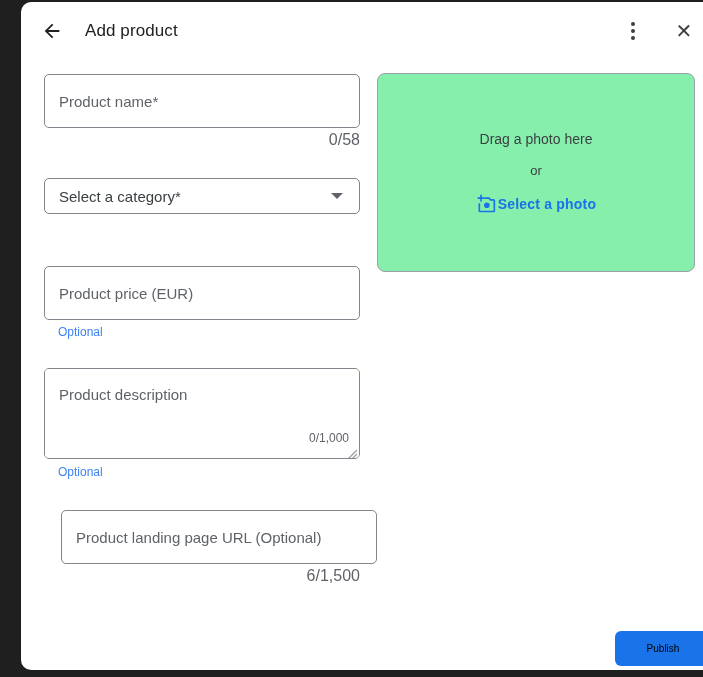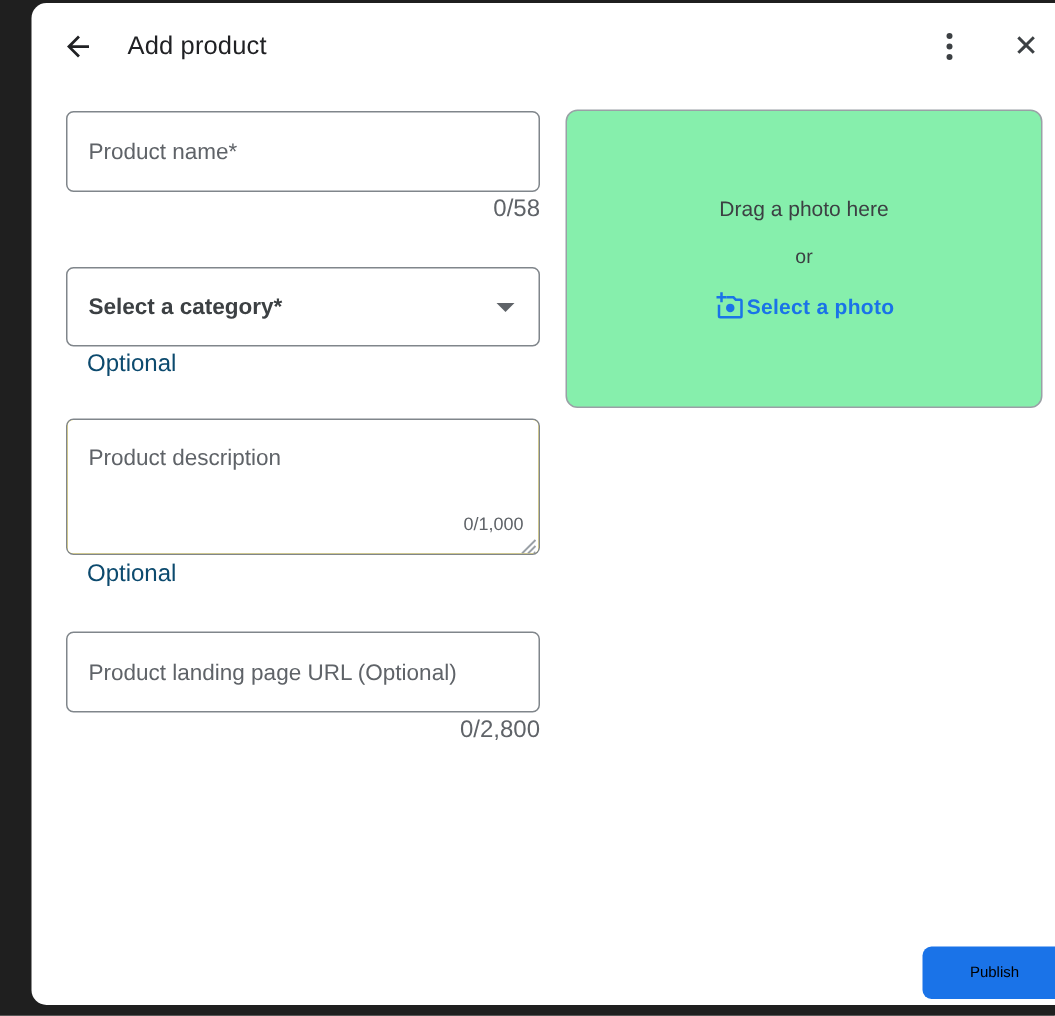--- a/index.html
+++ b/index.html
@@ -71,35 +71,34 @@
     outline: none;
   }
   .text-input::placeholder, .desc-area::placeholder { color: #5f6368; opacity: 1; }
   .field-name { margin-top: 14px; }
   .counter {
     font-size: 16px; color: #5f6368;
     text-align: right;
     margin-top: 5px; line-height: 14px;
   }
   .helper {
-    font-size: 16px; color: #0c4a6e;
+    font-size: 12px; color: #3b82f6;
     margin-top: 5px; line-height: 14px;
     padding-left: 14px;
   }
   .helper-desc { margin-top: 6px; }
   .select-field {
     margin-top: 31px;
-    width: 100%; height: 53px;
+    width: 100%; height: 36px;
     border: 1px solid #80868b;
     border-radius: 5px;
     display: flex; align-items: center; justify-content: space-between;
     padding: 0 16px 0 14px;
     cursor: pointer;
     background: #fff;
-    font-weight: bold;
   }
   .select-value { font-size: 15px; color: #3c4043; }
   .dropdown-arrow {
     width: 0; height: 0;
     border-left: 6px solid transparent;
     border-right: 6px solid transparent;
     border-top: 6px solid #5f6368;
   }
   .field-price { margin-top: 52px; }
   .desc-wrap {
@@ -124,21 +123,21 @@
     right: 10px; bottom: 13px;
     font-size: 12px; color: #5f6368;
     pointer-events: none;
   }
   .resize-handle {
     position: absolute;
     right: 1px; bottom: 1px;
     width: 11px; height: 11px;
     cursor: nwse-resize;
   }
-  .field-url { margin-top: 31px; }
+  .field-url { margin-top: 31px; margin-left: 17px; }
 
   
   .photo-box {
     margin-top: 13px;
     height: 199px;
     border: 1px solid #9aa0a6;
     border-radius: 8px;
     display: flex; flex-direction: column;
     align-items: center; justify-content: center;
     gap: 16px;
@@ -195,35 +194,36 @@
     <div class="left-col">
 
       <input class="text-input field-name" type="text" placeholder="Product name*" style="">
       <div class="counter">0/58</div>
 
       <div class="select-field">
         <span class="select-value">Select a category*</span>
         <span class="dropdown-arrow"></span>
       </div>
 
+      <input class="text-input field-price" type="text" placeholder="Product price (EUR)" style="">
       <div class="helper">Optional</div>
 
       <div class="desc-wrap">
         <textarea class="desc-area" placeholder="Product description" style=""></textarea>
         <span class="desc-counter">0/1,000</span>
         <span class="resize-handle">
           <svg width="11" height="11" viewBox="0 0 11 11">
               <path d="M10 1L1 10M10 5l-5 5M10 9l-1 1" stroke="#9aa0a6" stroke-width="1.3" fill="none"></path>
             </svg>
         </span>
       </div>
       <div class="helper helper-desc">Optional</div>
 
       <input class="text-input field-url" type="text" placeholder="Product landing page URL (Optional)" style="">
-      <div class="counter">0/2,800</div>
+      <div class="counter">6/1,500</div>
 
     </div>
 
     <div class="right-col">
       <div class="photo-box">
         <div class="drag-label">Drag a photo here</div>
         <div class="or-label">or</div>
         <button class="select-photo-btn">
           <span style="display:flex;">
             <svg width="20" height="20" viewBox="0 0 24 24" fill="#1a73e8">

